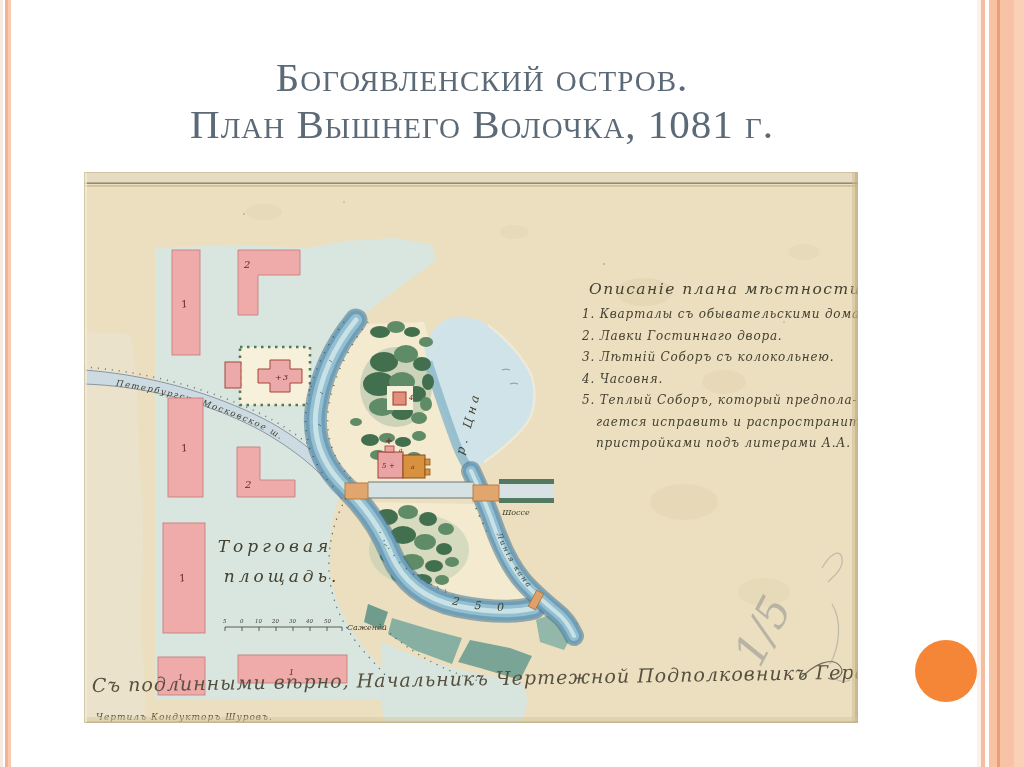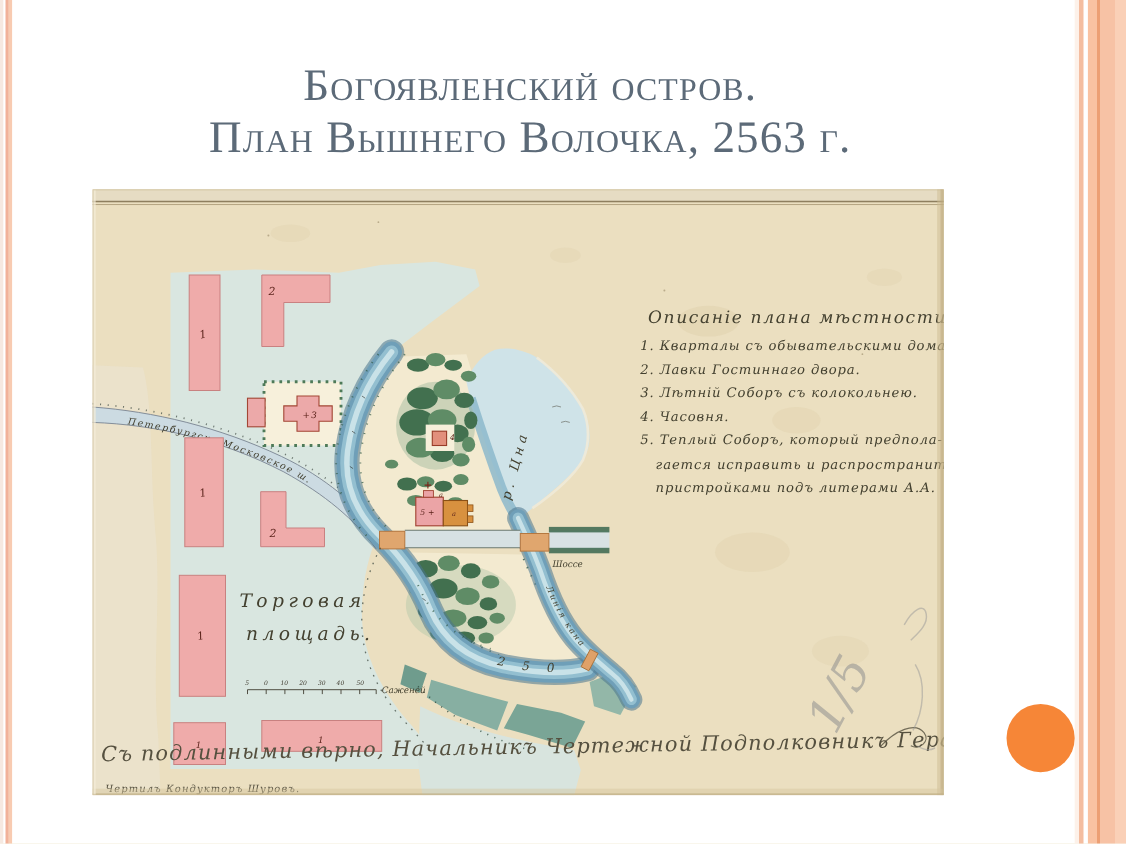--- a/index.html
+++ b/index.html
@@ -31,21 +31,21 @@
 
   <div class="stripe stripe-l1"></div>
   <div class="stripe stripe-l2"></div>
   <div class="stripe stripe-l3"></div>
   <div class="rightband-thin"></div>
   <div class="rightband"></div>
   <div class="accent-circle"></div>
 
   <div class="title">
     <div>Богоявленский остров.</div>
-    <div>План Вышнего Волочка, 2563 г.</div>
+    <div>План Вышнего Волочка, 1081 г.</div>
   </div>
 
   <div class="map">
   <svg viewBox="0 0 774 551" width="774" height="551" xmlns="http://www.w3.org/2000/svg">
 
     <g>
       <rect x="0" y="0" width="774" height="551" fill="#ebdfc0"></rect>
       <rect x="0" y="0" width="774" height="11" fill="#e6dcc3"></rect>
       <rect x="0" y="10.5" width="774" height="1.4" fill="#6f5f3e" opacity=".75"></rect>
       <rect x="0" y="13.5" width="774" height="0.9" fill="#8d7c55" opacity=".6"></rect>

